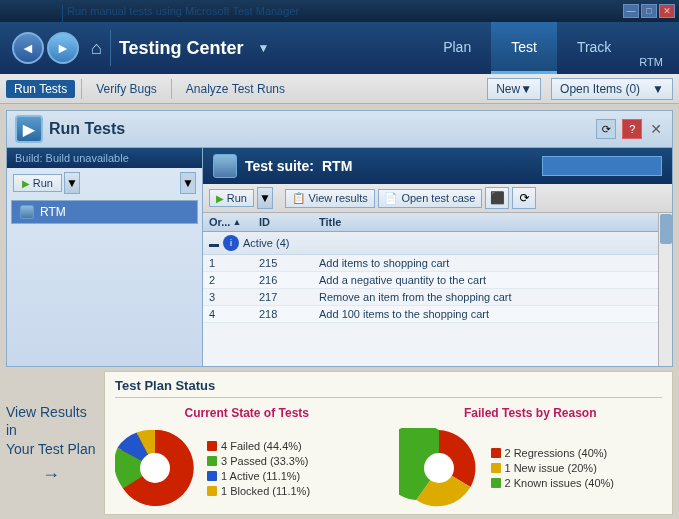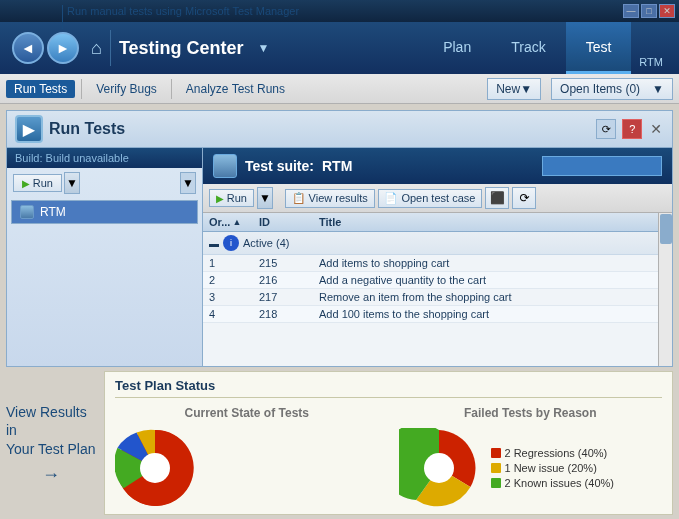--- a/index.html
+++ b/index.html
@@ -174,21 +174,21 @@
 
     
     .bottom-section {
       background: #f8f8f0; border-top: 1px solid #c8c8a8;
       margin: 0 6px 6px 6px; padding: 6px 10px;
       border: 1px solid #c8c8b0;
     }
     .bottom-title { font-size: 13px; color: #1a3a5c; font-weight: bold; margin-bottom: 8px; border-bottom: 1px solid #c8c8a8; padding-bottom: 4px; }
     .charts-row { display: flex; gap: 20px; }
     .chart-section { flex: 1; }
-    .chart-title { font-size: 12px; color: #737373; font-weight: bold; margin-bottom: 8px; text-align: center; }
+    .chart-title { font-size: 12px; color: #be185d; font-weight: bold; margin-bottom: 8px; text-align: center; }
     .chart-content { display: flex; align-items: center; gap: 12px; }
     .legend { display: flex; flex-direction: column; gap: 3px; }
     .legend-item { display: flex; align-items: center; gap: 4px; font-size: 11px; color: #333; }
     .legend-dot { width: 10px; height: 10px; border-radius: 1px; flex-shrink: 0; }
   </style>
 </head>
 <body>
 
 <div style="position:relative; width:679px; height:519px; overflow:hidden;">
 
@@ -210,22 +210,22 @@
     <div class="nav-back-btn">
       <div class="nav-circle-btn">◄</div>
       <div class="nav-circle-btn active">►</div>
     </div>
     <div class="nav-home-btn">⌂</div>
     <div class="nav-divider"></div>
     <div class="nav-title">Testing Center</div>
     <div class="nav-dropdown-btn">▼</div>
     <div class="nav-spacer"></div>
     <div class="nav-tab">Plan</div>
+    <div class="nav-tab active">Test</div>
     <div class="nav-tab">Track</div>
-    <div class="nav-tab active">Test</div>
     <div class="nav-rtm">RTM</div>
   </div>
 
   <div class="toolbar">
     <div class="toolbar-btn active">Run Tests</div>
     <div class="toolbar-sep"></div>
     <div class="toolbar-btn">Verify Bugs</div>
     <div class="toolbar-sep"></div>
     <div class="toolbar-btn">Analyze Test Runs</div>
     <div class="toolbar-spacer"></div>
@@ -375,20 +375,38 @@
 
                 <path d="M40,40 L40,2 A38,38 0 1,1 8.6,60.3 Z" fill="#cc2200"></path>
 
                 <path d="M40,40 L8.6,60.3 A38,38 0 0,1 2.5,19.7 Z" fill="#44aa22"></path>
 
                 <path d="M40,40 L2.5,19.7 A38,38 0 0,1 21.6,4.6 Z" fill="#2255cc"></path>
 
                 <path d="M40,40 L21.6,4.6 A38,38 0 0,1 40,2 Z" fill="#ddaa00"></path>
                 <circle cx="40" cy="40" r="15" fill="white"></circle>
               </svg>
+              <div class="legend">
+                <div class="legend-item">
+                  <div class="legend-dot" style="background:#cc2200;"></div>
+                  <span>4 Failed (44.4%)</span>
+                </div>
+                <div class="legend-item">
+                  <div class="legend-dot" style="background:#44aa22;"></div>
+                  <span>3 Passed (33.3%)</span>
+                </div>
+                <div class="legend-item">
+                  <div class="legend-dot" style="background:#2255cc;"></div>
+                  <span>1 Active (11.1%)</span>
+                </div>
+                <div class="legend-item">
+                  <div class="legend-dot" style="background:#ddaa00;"></div>
+                  <span>1 Blocked (11.1%)</span>
+                </div>
+              </div>
             </div>
           </div>
 
           <div class="chart-section">
             <div class="chart-title">Failed Tests by Reason</div>
             <div class="chart-content">
 
               <svg width="80" height="80" viewBox="0 0 80 80">
 
                 <path d="M40,40 L40,2 A38,38 0 0,1 71.4,59 Z" fill="#cc2200"></path>

